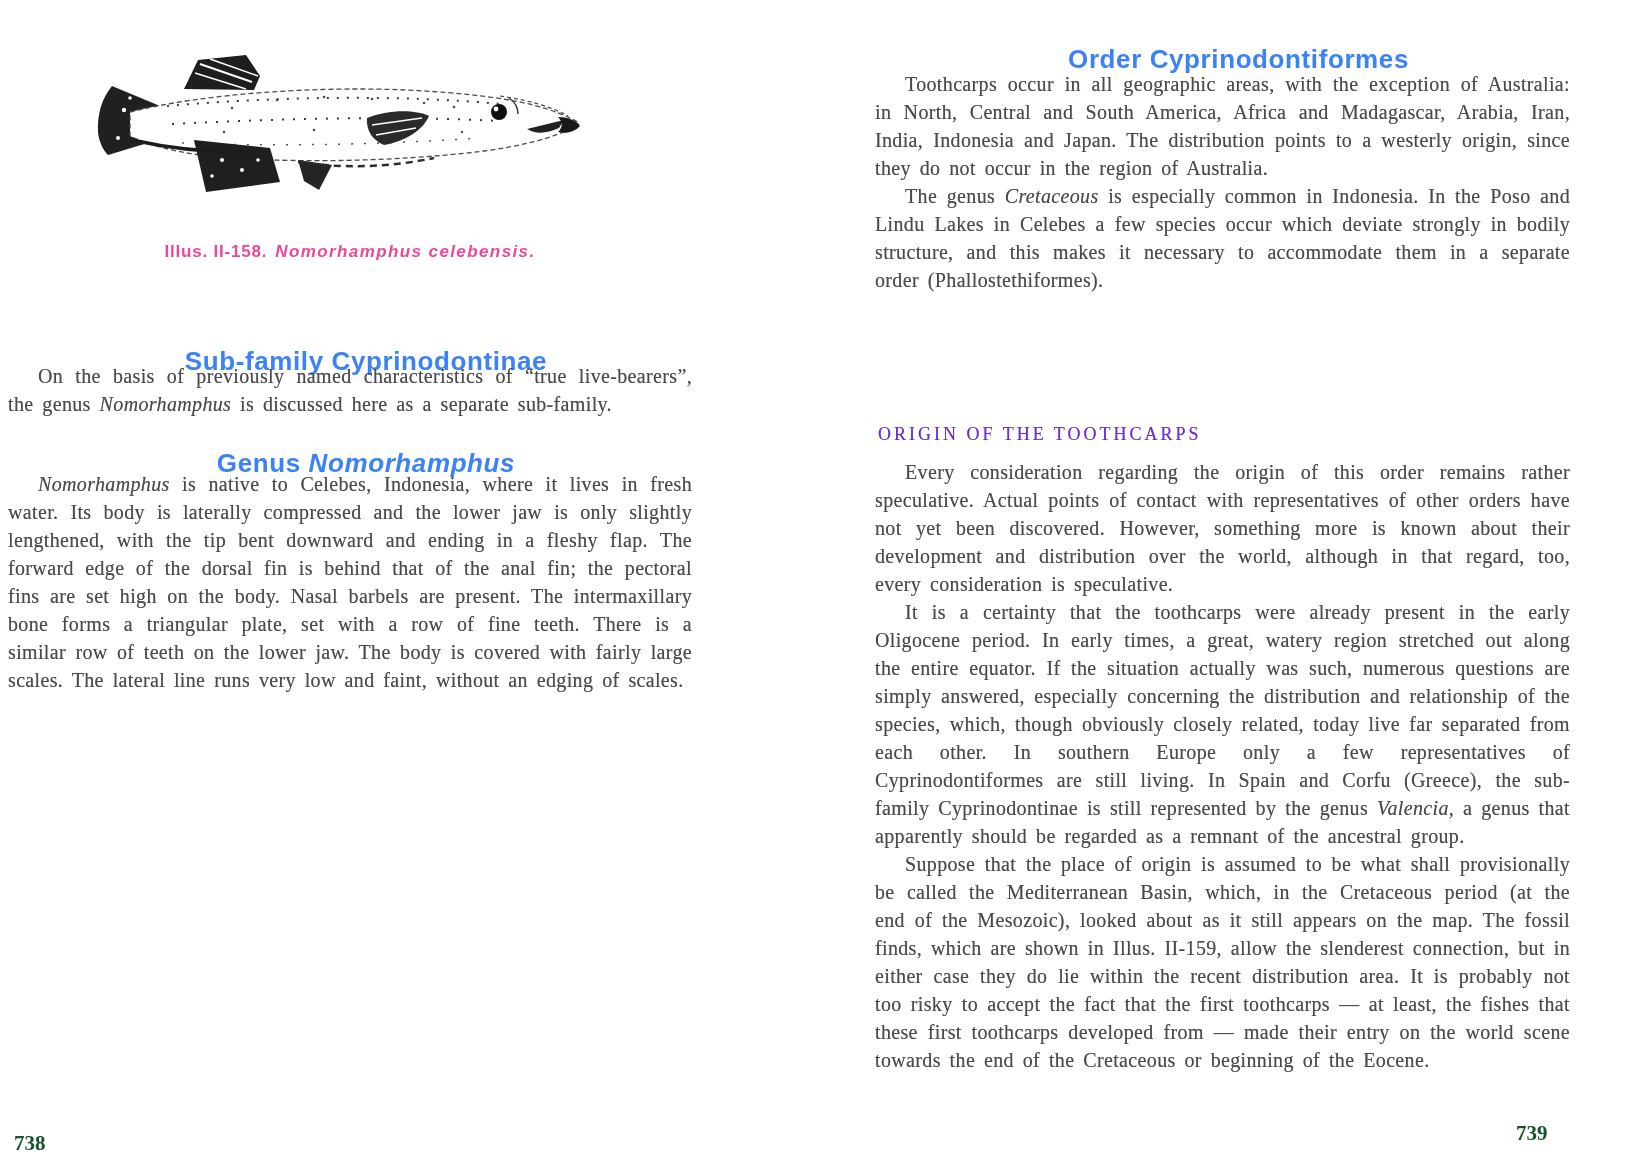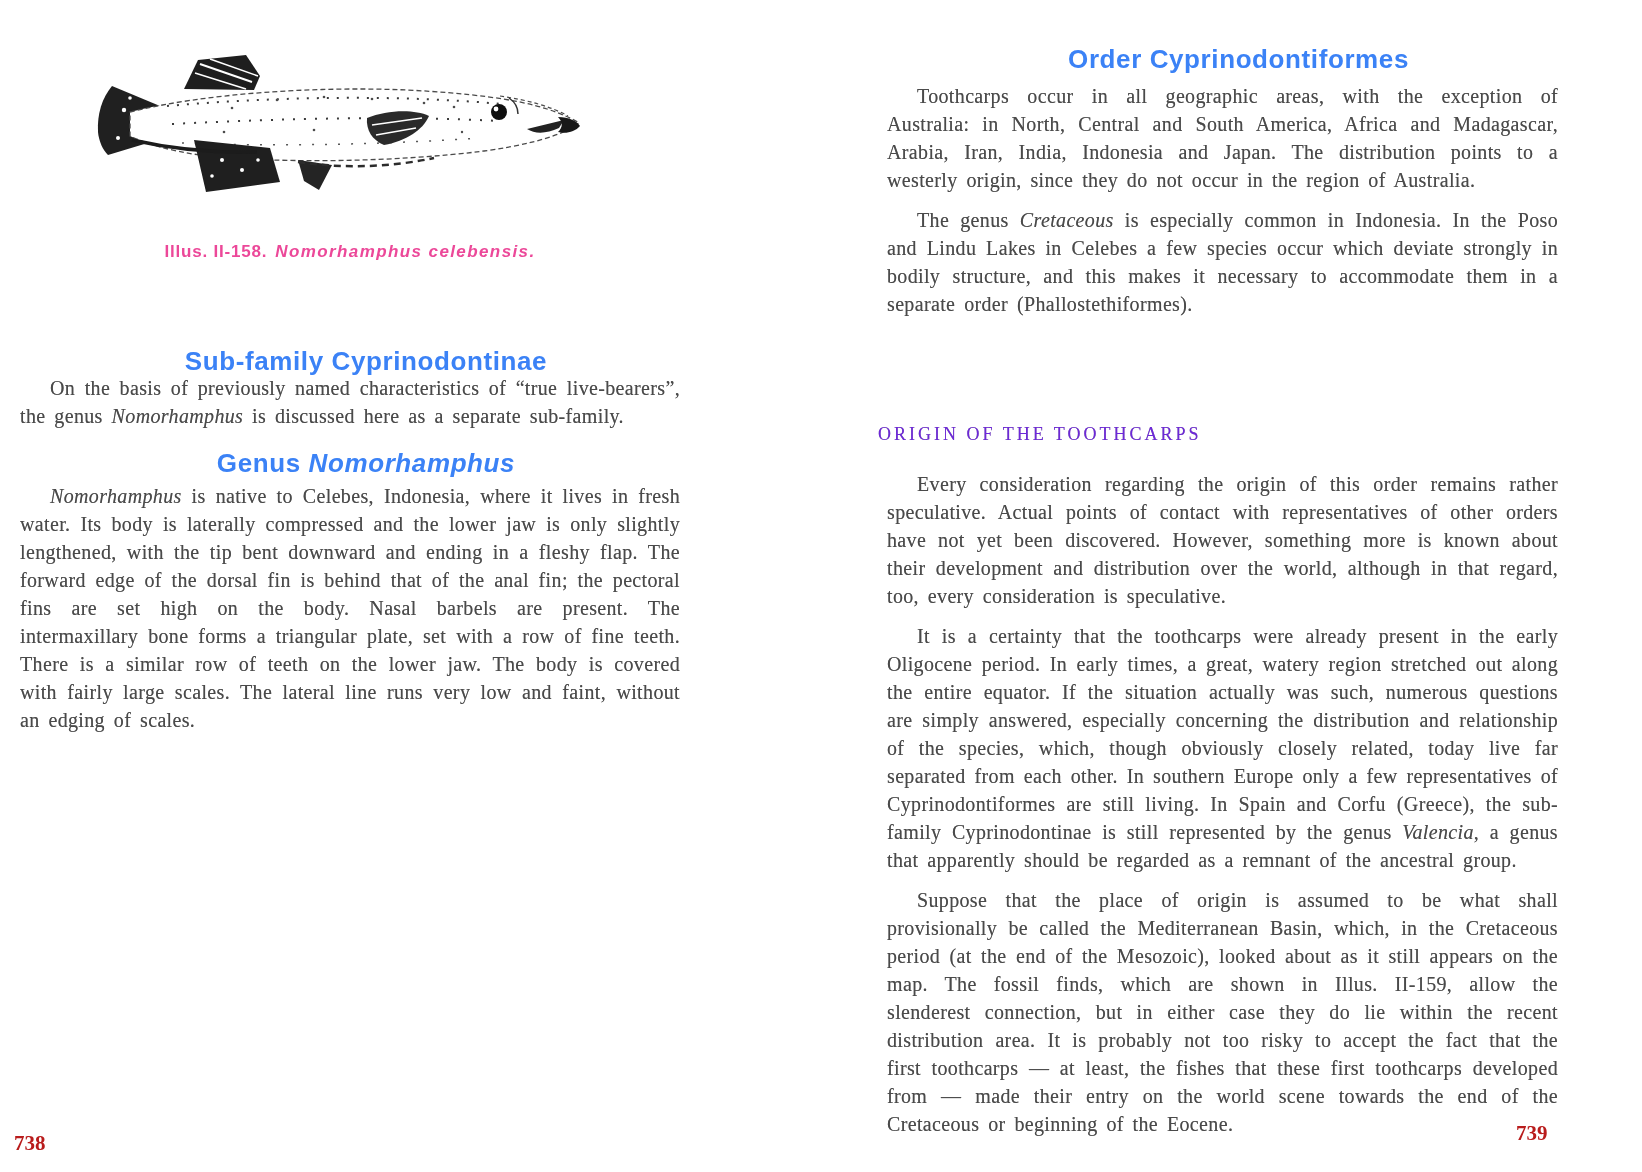--- a/index.html
+++ b/index.html
@@ -16,21 +16,21 @@
   
   .bodytext {
     font-size: 20px;
     line-height: 28px;
     text-align: justify;
     letter-spacing: 0.35px;
     word-spacing: 3.5px;
     color: #4a4a4a;
     text-shadow: 0 0 0.5px rgba(70,70,70,.55);
   }
-  .bodytext p { margin: 12px; text-indent: 30px; }
+  .bodytext p { margin: 0; text-indent: 30px; }
   .it { font-style: italic; }
 
   
   .h-sans {
     font-family: "Liberation Sans", "DejaVu Sans", sans-serif;
     font-weight: bold;
     font-size: 26px;
     line-height: 30px;
     letter-spacing: 0.6px;
     color: #3b82f6;
@@ -58,21 +58,21 @@
     color: #ec4899;
     text-align: center;
   }
   .cap-species { font-style: italic; margin-left: 8px; letter-spacing: 1.4px; }
 
   
   .pageno {
     font-family: "Liberation Serif", "DejaVu Serif", serif;
     font-weight: bold;
     font-size: 21px;
-    color: #b91c1c;
+    color: #14532d;
   }
 </style>
 </head>
 <body>
 
 <div class="abs" style="left:72px; top:48px;">
   <svg width="515" height="190" viewBox="0 0 515 190" aria-hidden="true">
 
     <path d="M112 68 L40 38 C30 50 25 66 26 84 C27 94 31 102 36 107 L112 84 Z" fill="#202020"></path>
     <circle cx="52" cy="62" r="2.2" fill="#fff"></circle>

